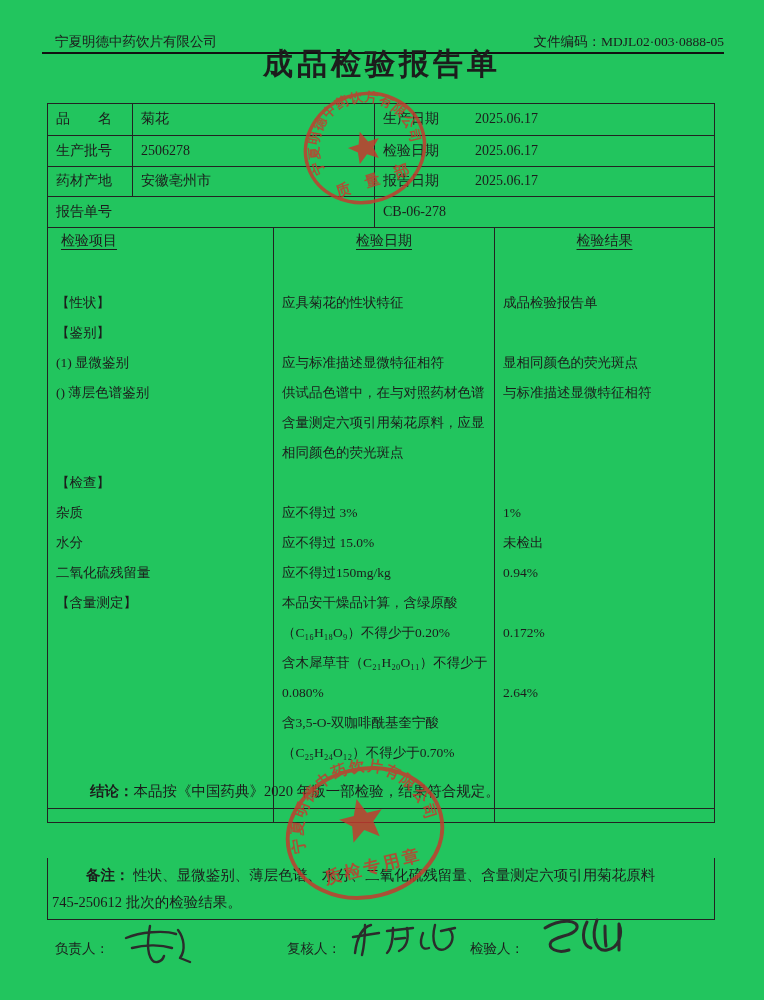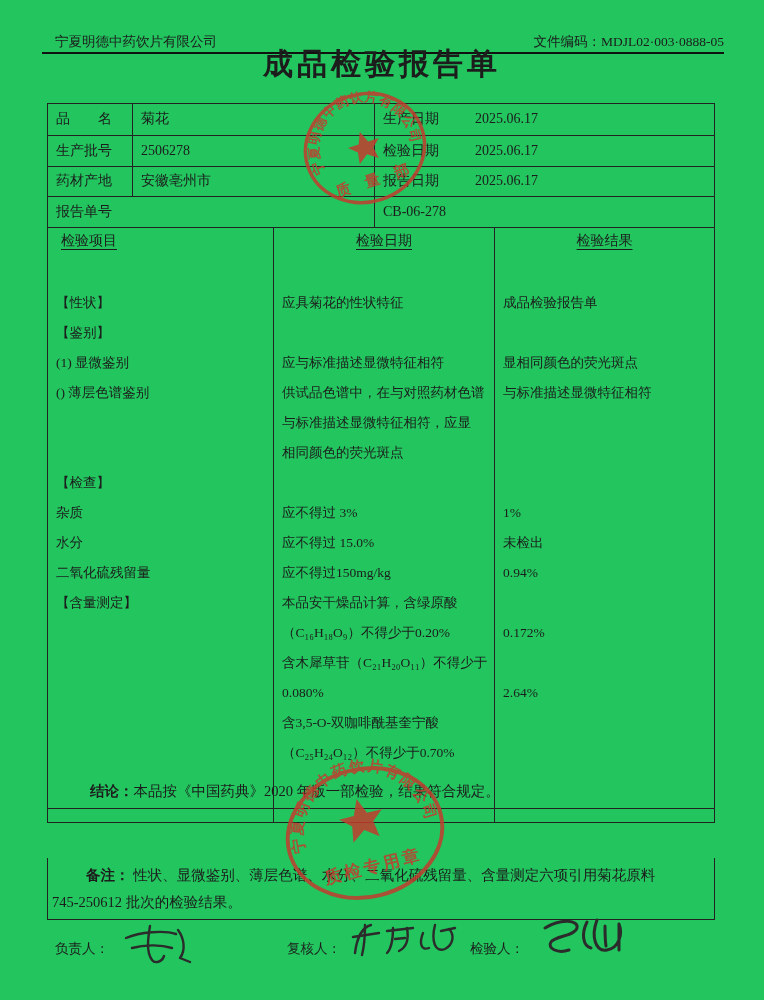--- a/index.html
+++ b/index.html
@@ -115,21 +115,21 @@
         <div class="ln"></div>
       </div>
     </div>
     <div class="mcol mc2">
       <div class="mhead"><span>检验日期</span></div>
       <div class="lines">
         <div class="ln">应具菊花的性状特征</div>
         <div class="ln"></div>
         <div class="ln">应与标准描述显微特征相符</div>
         <div class="ln">供试品色谱中，在与对照药材色谱</div>
-        <div class="ln">与标准描述显微特征相符，应显</div>
+        <div class="ln">含量测定六项引用菊花原料，应显</div>
         <div class="ln">相同颜色的荧光斑点</div>
         <div class="ln"></div>
         <div class="ln">应不得过 3%</div>
         <div class="ln">应不得过 15.0%</div>
         <div class="ln">应不得过150mg/kg</div>
         <div class="ln">本品安干燥品计算，含绿原酸</div>
         <div class="ln">（C₁₆H₁₈O₉）不得少于0.20%</div>
         <div class="ln">含木犀草苷（C₂₁H₂₀O₁₁）不得少于</div>
         <div class="ln">0.080%</div>
         <div class="ln">含3,5-O-双咖啡酰基奎宁酸</div>

